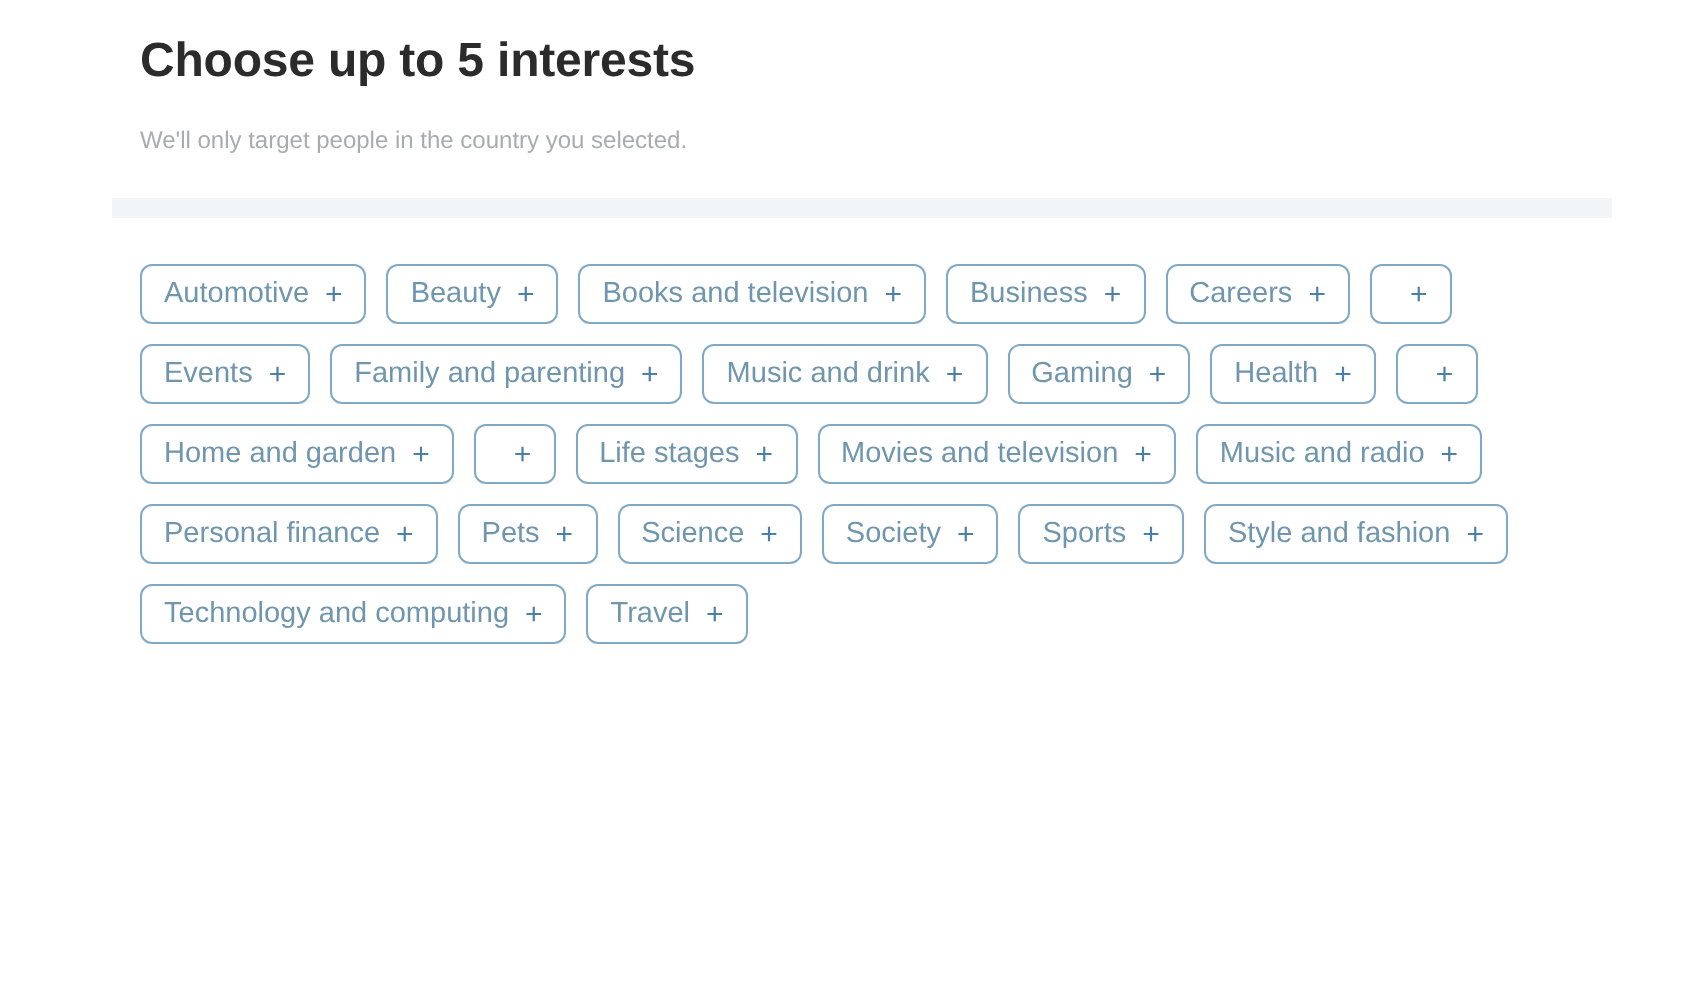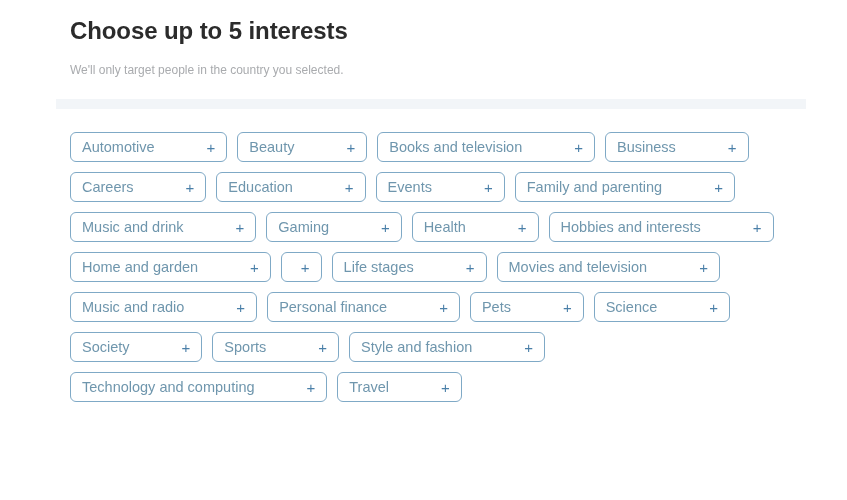--- a/index.html
+++ b/index.html
@@ -80,21 +80,20 @@
     border: 1px solid #7fa9c6;
     border-radius: 6px;
     background: #ffffff;
     color: #6f96ad;
     font-family: "Liberation Sans", sans-serif;
     font-size: 14.5px;
     line-height: 28px;
     white-space: nowrap;
     cursor: pointer;
     user-select: none;
-    gap: 44px;
   }
 
   .chip-label {
     display: inline-block;
   }
 
   .chip-plus {
     display: inline-block;
     margin-left: 8px;
     font-size: 15px;
@@ -129,21 +128,20 @@
       </li>
       <li class="interest-chip">
         <span class="chip-label">Business</span>
         <span class="chip-plus">+</span>
       </li>
       <li class="interest-chip">
         <span class="chip-label">Careers</span>
         <span class="chip-plus">+</span>
       </li>
       <li class="interest-chip">
-        <span class="chip-label">Education</span>
         <span class="chip-plus">+</span>
       </li>
       <li class="interest-chip">
         <span class="chip-label">Events</span>
         <span class="chip-plus">+</span>
       </li>
       <li class="interest-chip">
         <span class="chip-label">Family and parenting</span>
         <span class="chip-plus">+</span>
       </li>
@@ -153,21 +151,20 @@
       </li>
       <li class="interest-chip">
         <span class="chip-label">Gaming</span>
         <span class="chip-plus">+</span>
       </li>
       <li class="interest-chip">
         <span class="chip-label">Health</span>
         <span class="chip-plus">+</span>
       </li>
       <li class="interest-chip">
-        <span class="chip-label">Hobbies and interests</span>
         <span class="chip-plus">+</span>
       </li>
       <li class="interest-chip">
         <span class="chip-label">Home and garden</span>
         <span class="chip-plus">+</span>
       </li>
       <li class="interest-chip">
         <span class="chip-plus">+</span>
       </li>
       <li class="interest-chip">

